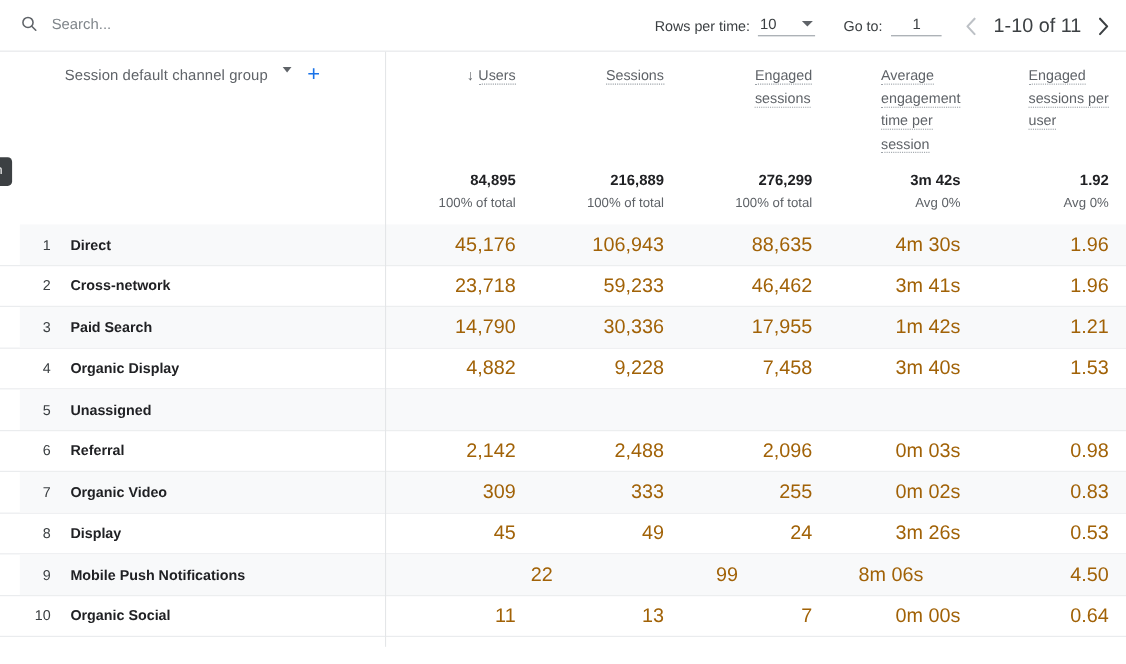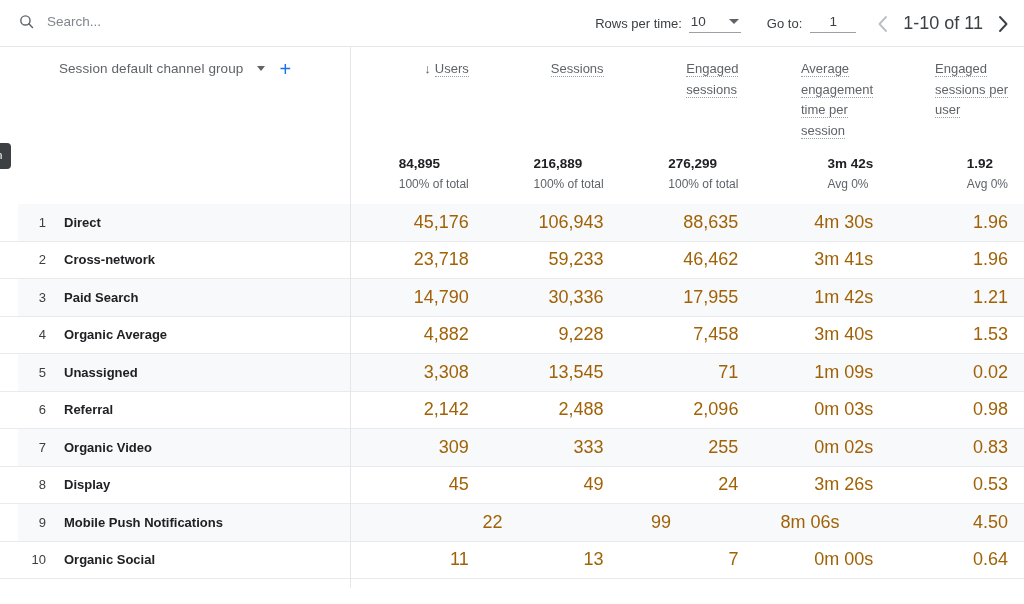--- a/index.html
+++ b/index.html
@@ -87,21 +87,21 @@
   .header-area {
     position: absolute; left: 0; top: 47px;
     width: 1024px; height: 157px;
   }
   .dim-header {
     position: absolute; left: 0; top: 0;
     width: 350px; height: 157px;
     display: flex; align-items: flex-start; justify-content: center;
     padding-top: 14px;
   }
-  .dim-header-inner { display: flex; align-items: center; gap: 14px; }
+  .dim-header-inner { display: flex; gap: 14px; }
   .dim-title {
     font-size: 13.5px; color: #5f6368;
     letter-spacing: .1px;
   }
   .dim-caret {
     width: 0; height: 0;
     border-left: 4.5px solid transparent;
     border-right: 4.5px solid transparent;
     border-top: 5px solid #5f6368;
     cursor: pointer;
@@ -138,20 +138,21 @@
     border-bottom: 1px dotted #9aa0a6;
     display: inline;
     cursor: pointer;
   }
   .sort-arrow {
     display: inline-block; color: #5f6368;
     font-size: 13px; margin-right: 4px;
   }
   .mtotals {
     position: absolute; right: 16px; bottom: 11px;
+    text-align: right;
   }
   .mcol:not(:last-child) .mtotals { right: 16px; }
   .mtotal-val {
     font-size: 13.5px; font-weight: bold; color: #202124;
     line-height: 18px;
   }
   .mtotal-sub {
     font-size: 12px; color: #5f6368; line-height: 18px; margin-top: 2px;
   }
 
@@ -343,40 +344,33 @@
           <div class="cell-metric">14,790</div>
           <div class="cell-metric">30,336</div>
           <div class="cell-metric">17,955</div>
           <div class="cell-metric">1m 42s</div>
           <div class="cell-metric">1.21</div>
         </div>
       </div>
       <div class="row even">
         <div class="stripe"></div>
         <div class="cell-index">4</div>
-        <div class="cell-name">Organic Average</div>
+        <div class="cell-name">Organic Display</div>
         <div class="metrics-cells">
           <div class="cell-metric">4,882</div>
           <div class="cell-metric">9,228</div>
           <div class="cell-metric">7,458</div>
           <div class="cell-metric">3m 40s</div>
           <div class="cell-metric">1.53</div>
         </div>
       </div>
       <div class="row odd">
         <div class="stripe"></div>
         <div class="cell-index">5</div>
         <div class="cell-name">Unassigned</div>
-        <div class="metrics-cells">
-          <div class="cell-metric">3,308</div>
-          <div class="cell-metric">13,545</div>
-          <div class="cell-metric">71</div>
-          <div class="cell-metric">1m 09s</div>
-          <div class="cell-metric">0.02</div>
-        </div>
       </div>
       <div class="row even">
         <div class="stripe"></div>
         <div class="cell-index">6</div>
         <div class="cell-name">Referral</div>
         <div class="metrics-cells">
           <div class="cell-metric">2,142</div>
           <div class="cell-metric">2,488</div>
           <div class="cell-metric">2,096</div>
           <div class="cell-metric">0m 03s</div>

